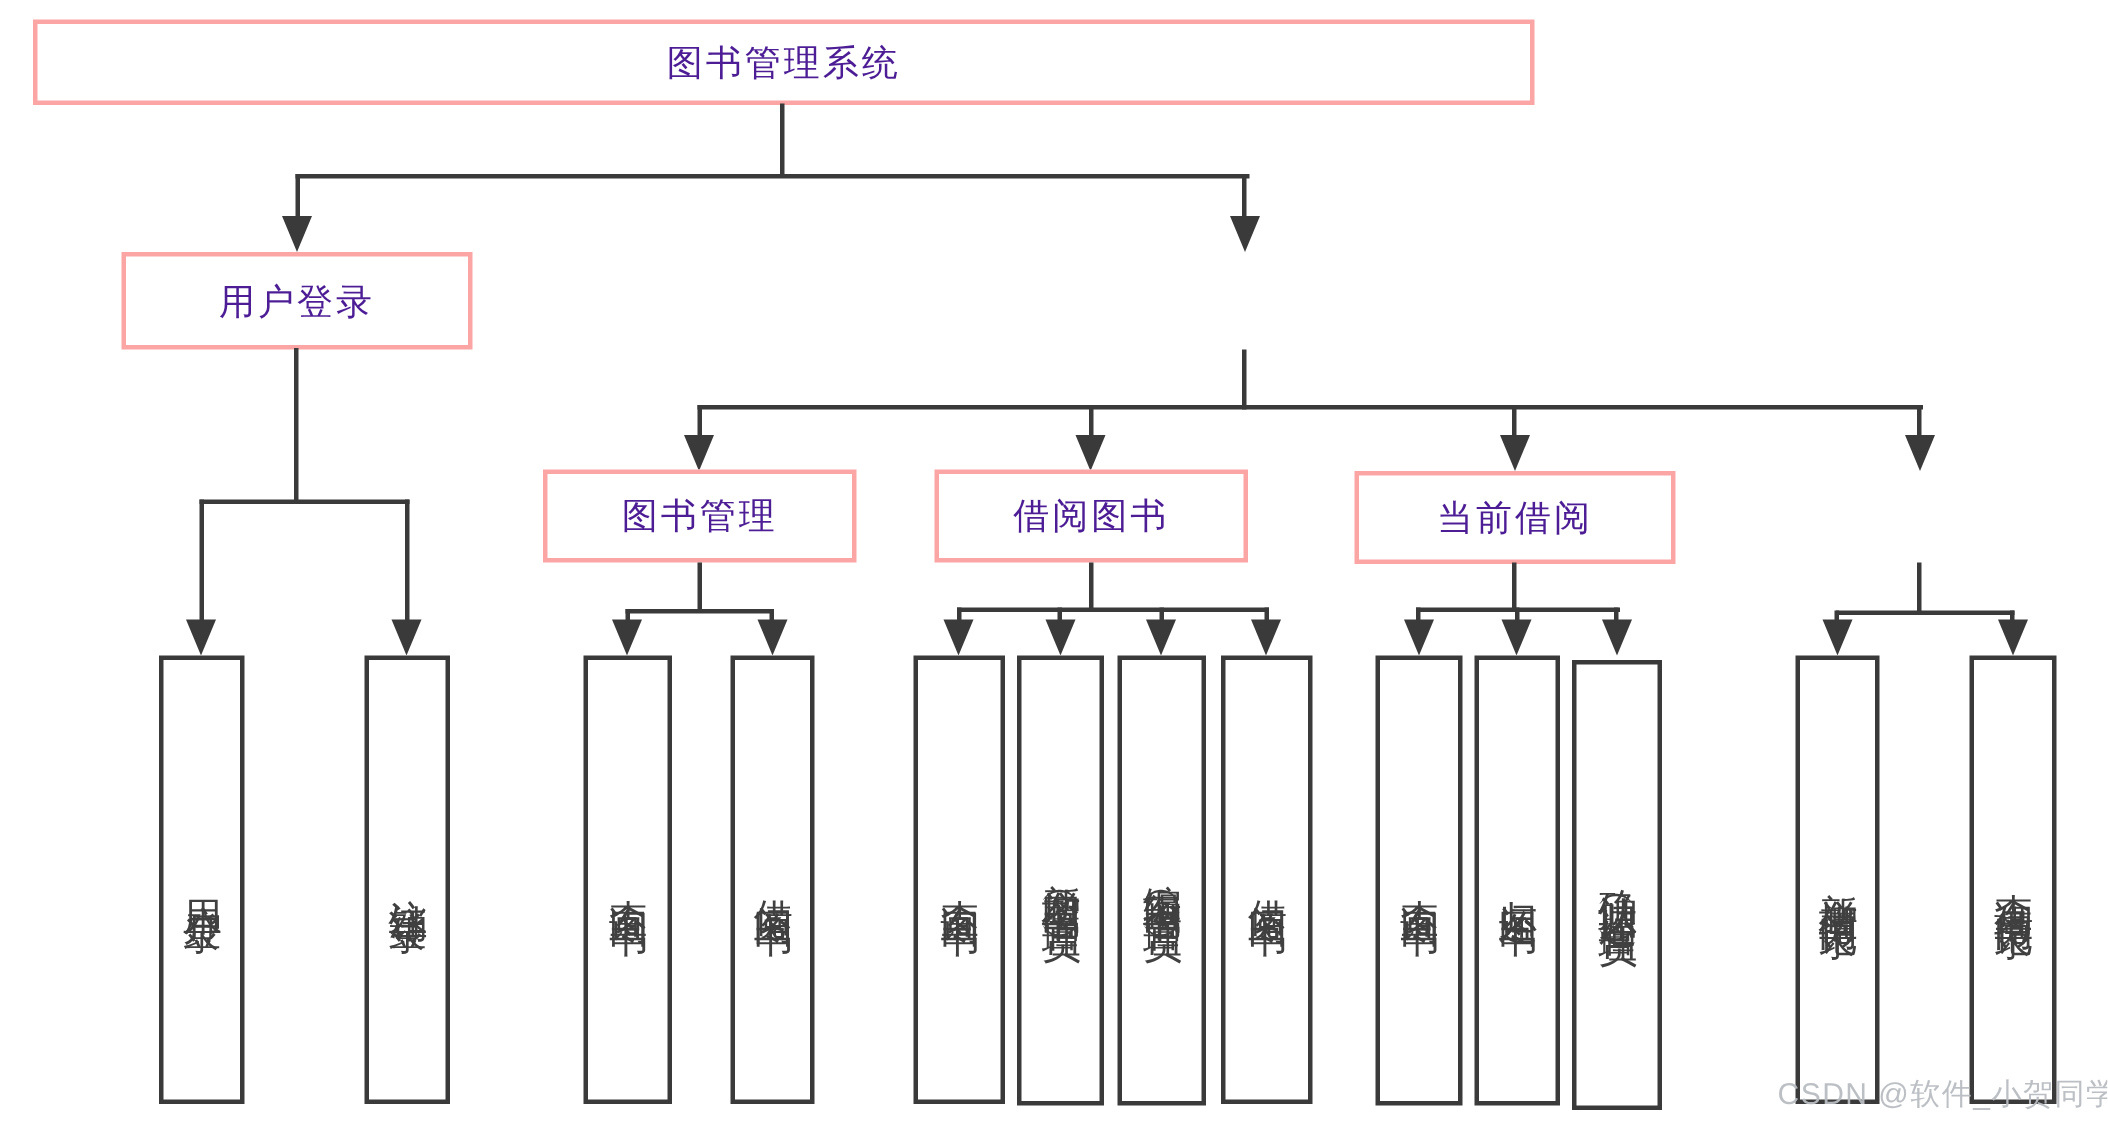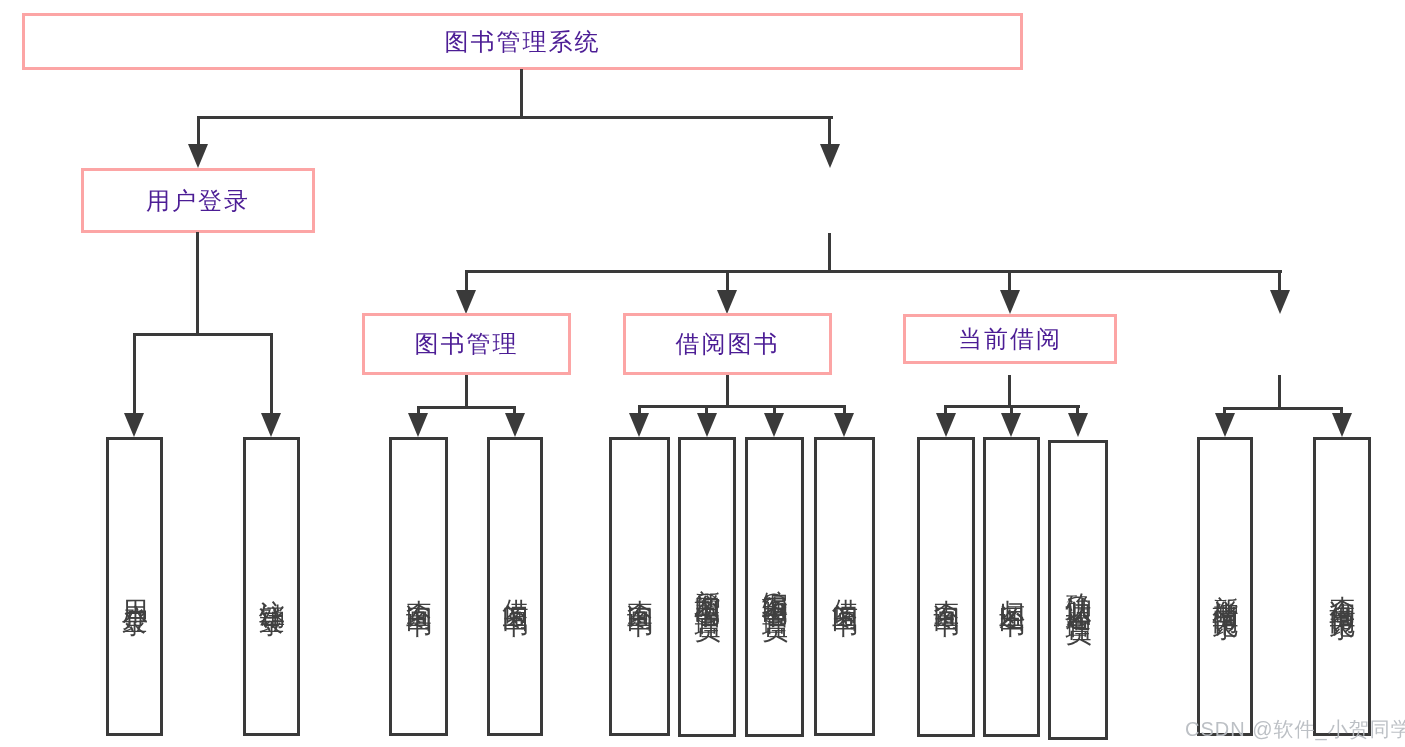--- a/index.html
+++ b/index.html
@@ -59,21 +59,21 @@
   <div class="ahead" style="left:456px;top:290px;"></div>
   <div class="vline" style="left:726px;top:270px;height:22px;"></div>
   <div class="ahead" style="left:717px;top:290px;"></div>
   <div class="vline" style="left:1008px;top:270px;height:22px;"></div>
   <div class="ahead" style="left:1000px;top:290px;"></div>
   <div class="vline" style="left:1278px;top:270px;height:22px;"></div>
   <div class="ahead" style="left:1270px;top:290px;"></div>
 
   <div class="hbox" style="left:362px;top:313px;width:209px;height:62px;">图书管理</div>
   <div class="hbox" style="left:623px;top:313px;width:209px;height:62px;">借阅图书</div>
-  <div class="hbox" style="left:903px;top:314px;width:214px;height:50px;">当前借阅</div>
+  <div class="hbox" style="left:903px;top:314px;width:214px;height:62px;">当前借阅</div>
 
   <div class="vline" style="left:465px;top:375px;height:33px;"></div>
   <div class="hline" style="left:417px;top:406px;width:99px;"></div>
   <div class="vline" style="left:417px;top:406px;height:9px;"></div>
   <div class="ahead" style="left:408px;top:413px;"></div>
   <div class="vline" style="left:513px;top:406px;height:9px;"></div>
   <div class="ahead" style="left:505px;top:413px;"></div>
 
   <div class="vline" style="left:726px;top:375px;height:32px;"></div>
   <div class="hline" style="left:638px;top:405px;width:208px;"></div>

